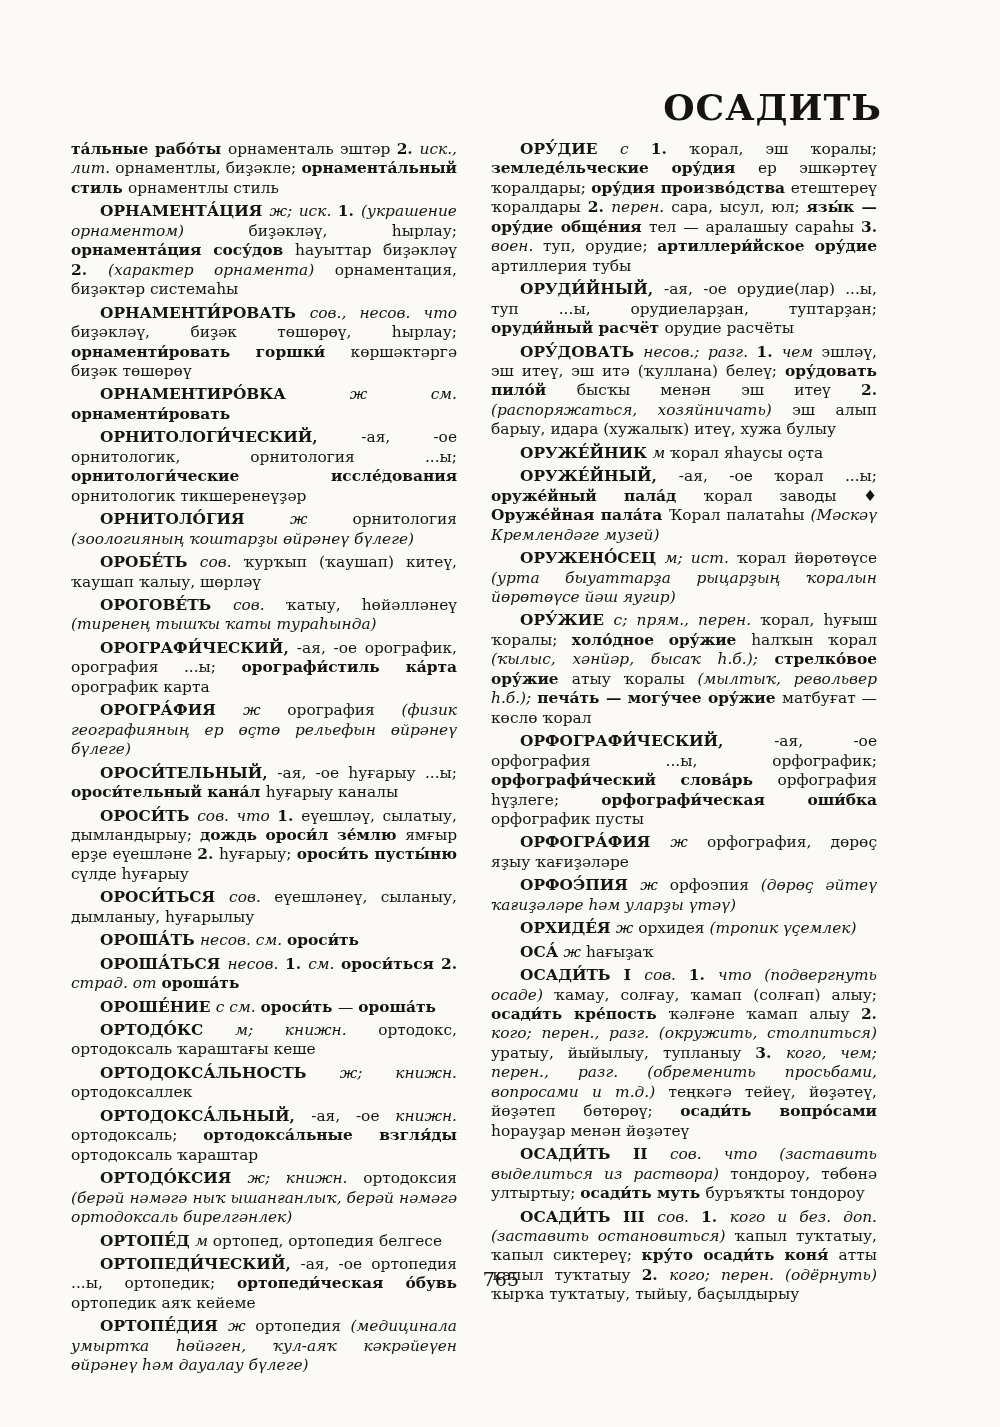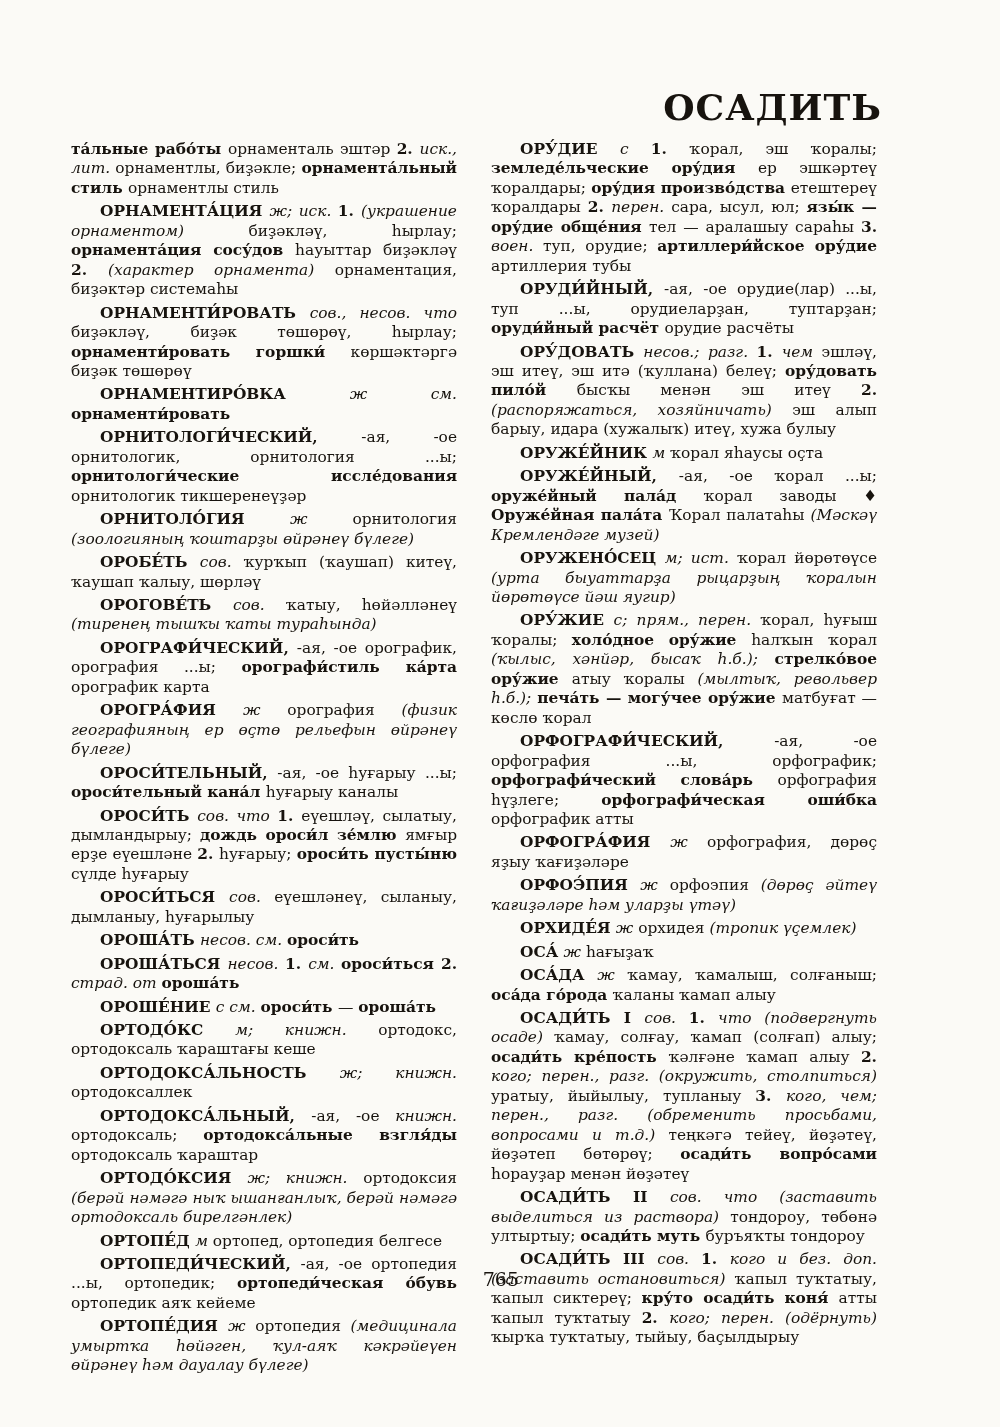--- a/index.html
+++ b/index.html
@@ -64,25 +64,24 @@
       <p class=""><span class="r-b">ОРТОПЕ́ДИЯ </span><span class="r-i">ж </span><span class="r-n">ортопедия </span><span class="r-i">(медицинала умыртҡа һөйәген, ҡул-аяҡ кәкрәйеүен өйрәнеү һәм дауалау бүлеге)</span></p>
     </div>
   <div class="col" id="col-right">
       <p class=""><span class="r-b">ОРУ́ДИЕ </span><span class="r-i">с </span><span class="r-b">1. </span><span class="r-n">ҡорал, эш ҡоралы; </span><span class="r-b">земледе́льческие ору́дия </span><span class="r-n">ер эшкәртеү ҡоралдары; </span><span class="r-b">ору́дия произво́дства </span><span class="r-n">етештереү ҡоралдары </span><span class="r-b">2. </span><span class="r-i">перен. </span><span class="r-n">сара, ысул, юл; </span><span class="r-b">язы́к — ору́дие обще́ния </span><span class="r-n">тел — аралашыу сараһы </span><span class="r-b">3. </span><span class="r-i">воен. </span><span class="r-n">туп, орудие; </span><span class="r-b">артиллери́йское ору́дие </span><span class="r-n">артиллерия тубы</span></p>
       <p class=""><span class="r-b">ОРУДИ́ЙНЫЙ, </span><span class="r-n">-ая, -ое орудие(лар) ...ы, туп ...ы, орудиеларҙан, туптарҙан; </span><span class="r-b">оруди́йный расчёт </span><span class="r-n">орудие расчёты</span></p>
       <p class=""><span class="r-b">ОРУ́ДОВАТЬ </span><span class="r-i">несов.; разг. </span><span class="r-b">1. </span><span class="r-i">чем </span><span class="r-n">эшләү, эш итеү, эш итә (ҡуллана) белеү; </span><span class="r-b">ору́довать пило́й </span><span class="r-n">бысҡы менән эш итеү </span><span class="r-b">2. </span><span class="r-i">(распоряжаться, хозяйничать) </span><span class="r-n">эш алып барыу, идара (хужалыҡ) итеү, хужа булыу</span></p>
       <p class=""><span class="r-b">ОРУЖЕ́ЙНИК </span><span class="r-i">м </span><span class="r-n">ҡорал яһаусы оҫта</span></p>
       <p class=""><span class="r-b">ОРУЖЕ́ЙНЫЙ, </span><span class="r-n">-ая, -ое ҡорал ...ы; </span><span class="r-b">оруже́йный пала́д </span><span class="r-n">ҡорал заводы </span><span class="r-b">♦ Оруже́йная пала́та </span><span class="r-n">Ҡорал палатаһы </span><span class="r-i">(Мәскәү Кремлендәге музей)</span></p>
       <p class=""><span class="r-b">ОРУЖЕНО́СЕЦ </span><span class="r-i">м; ист. </span><span class="r-n">ҡорал йөрөтөүсе </span><span class="r-i">(урта быуаттарҙа рыцарҙың ҡоралын йөрөтөүсе йәш яугир)</span></p>
       <p class=""><span class="r-b">ОРУ́ЖИЕ </span><span class="r-i">с; прям., перен. </span><span class="r-n">ҡорал, һуғыш ҡоралы; </span><span class="r-b">холо́дное ору́жие </span><span class="r-n">һалҡын ҡорал </span><span class="r-i">(ҡылыс, хәнйәр, бысаҡ һ.б.); </span><span class="r-b">стрелко́вое ору́жие </span><span class="r-n">атыу ҡоралы </span><span class="r-i">(мылтыҡ, револьвер һ.б.); </span><span class="r-b">печа́ть — могу́чее ору́жие </span><span class="r-n">матбуғат — көслө ҡорал</span></p>
-      <p class=""><span class="r-b">ОРФОГРАФИ́ЧЕСКИЙ, </span><span class="r-n">-ая, -ое орфография ...ы, орфографик; </span><span class="r-b">орфографи́ческий слова́рь </span><span class="r-n">орфография һүҙлеге; </span><span class="r-b">орфографи́ческая оши́бка </span><span class="r-n">орфографик атты</span></p>
+      <p class=""><span class="r-b">ОРФОГРАФИ́ЧЕСКИЙ, </span><span class="r-n">-ая, -ое орфография ...ы, орфографик; </span><span class="r-b">орфографи́ческий слова́рь </span><span class="r-n">орфография һүҙлеге; </span><span class="r-b">орфографи́ческая оши́бка </span><span class="r-n">орфографик пусты</span></p>
       <p class=""><span class="r-b">ОРФОГРА́ФИЯ </span><span class="r-i">ж </span><span class="r-n">орфография, дөрөҫ яҙыу ҡағиҙәләре</span></p>
       <p class=""><span class="r-b">ОРФОЭ́ПИЯ </span><span class="r-i">ж </span><span class="r-n">орфоэпия </span><span class="r-i">(дөрөҫ әйтеү ҡағиҙәләре һәм уларҙы үтәү)</span></p>
       <p class=""><span class="r-b">ОРХИДЕ́Я </span><span class="r-i">ж </span><span class="r-n">орхидея </span><span class="r-i">(тропик үҫемлек)</span></p>
       <p class=""><span class="r-b">ОСА́ </span><span class="r-i">ж </span><span class="r-n">һағыҙаҡ</span></p>
-      <p class=""><span class="r-b">ОСА́ДА </span><span class="r-i">ж </span><span class="r-n">ҡамау, ҡамалыш, солғаныш; </span><span class="r-b">оса́да го́рода </span><span class="r-n">ҡаланы ҡамап алыу</span></p>
       <p class=""><span class="r-b">ОСАДИ́ТЬ I </span><span class="r-i">сов. </span><span class="r-b">1. </span><span class="r-i">что (подвергнуть осаде) </span><span class="r-n">ҡамау, солғау, ҡамап (солғап) алыу; </span><span class="r-b">осади́ть кре́пость </span><span class="r-n">ҡәлғәне ҡамап алыу </span><span class="r-b">2. </span><span class="r-i">кого; перен., разг. (окружить, столпиться) </span><span class="r-n">уратыу, йыйылыу, тупланыу </span><span class="r-b">3. </span><span class="r-i">кого, чем; перен., разг. (обременить просьбами, вопросами и т.д.) </span><span class="r-n">теңкәгә тейеү, йөҙәтеү, йөҙәтеп бөтөрөү; </span><span class="r-b">осади́ть вопро́сами </span><span class="r-n">һорауҙар менән йөҙәтеү</span></p>
       <p class=""><span class="r-b">ОСАДИ́ТЬ II </span><span class="r-i">сов. что (заставить выделиться из раствора) </span><span class="r-n">тондороу, төбөнә ултыртыу; </span><span class="r-b">осади́ть муть </span><span class="r-n">буръяҡты тондороу</span></p>
       <p class=""><span class="r-b">ОСАДИ́ТЬ III </span><span class="r-i">сов. </span><span class="r-b">1. </span><span class="r-i">кого и без. доп. (заставить остановиться) </span><span class="r-n">ҡапыл туҡтатыу, ҡапыл сиктереү; </span><span class="r-b">кру́то осади́ть коня́ </span><span class="r-n">атты ҡапыл туҡтатыу </span><span class="r-b">2. </span><span class="r-i">кого; перен. (одёрнуть) </span><span class="r-n">ҡырҡа туҡтатыу, тыйыу, баҫылдырыу</span></p>
     </div>
 </div>
 
 <div class="page-number">765</div>
 
 </body></html>

